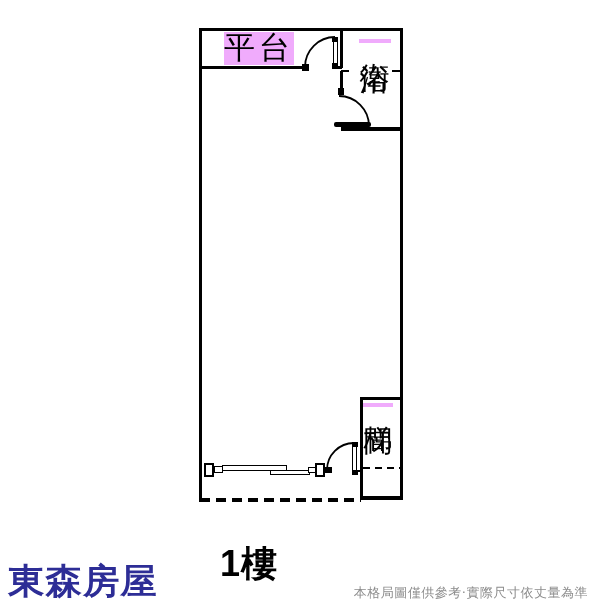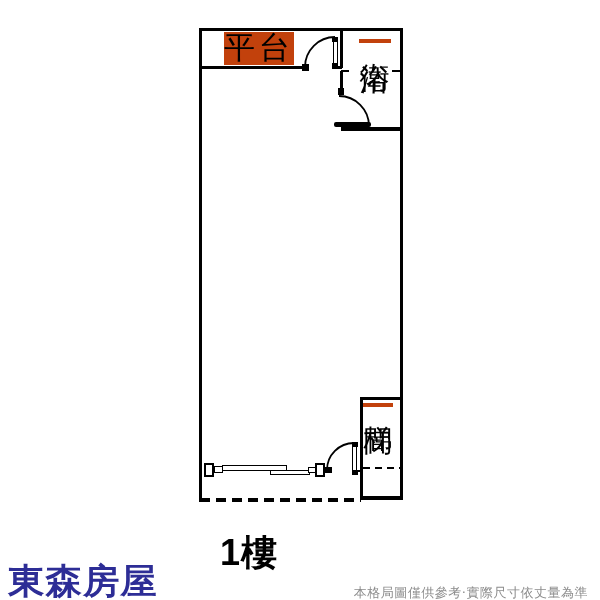--- a/index.html
+++ b/index.html
@@ -11,27 +11,27 @@
   .abs{position:absolute;}
   .wall{position:absolute;background:#000;}
   .sq{position:absolute;background:#000;}
   .leaf{position:absolute;background:#fff;border:1.6px solid #000;box-sizing:border-box;}
   .winpart{position:absolute;background:#fff;border:1.6px solid #000;box-sizing:border-box;}
   .dash-h{position:absolute;background:repeating-linear-gradient(90deg,#000 0 10px,transparent 10px 16px);}
   .dash-h-sm{position:absolute;background:repeating-linear-gradient(90deg,#000 0 7px,transparent 7px 12px);}
   .arcsvg{position:absolute;left:0;top:0;width:600px;height:600px;pointer-events:none;}
   .room-label{
     position:absolute;color:#000;font-size:30px;font-weight:500;
-    white-space:nowrap;background:#c2410c;line-height:1.05;
+    white-space:nowrap;background:#f0abfc;line-height:1.05;
   }
   .room-label.vertical{
     writing-mode:vertical-rl;text-orientation:upright;letter-spacing:2px;
   }
   .floor-title{
-    position:absolute;left:220px;top:529px;font-size:36px;font-weight:bold;color:#000;
+    position:absolute;left:220px;top:540px;font-size:36px;font-weight:bold;color:#000;
     letter-spacing:1px;
   }
   .brand{
     position:absolute;left:8px;top:558px;font-size:35px;font-weight:bold;
     letter-spacing:1px;transform:scaleX(1.04);transform-origin:left;
   }
   .disclaimer{
     position:absolute;right:12px;top:584px;font-size:13px;letter-spacing:0.5px;
   }
 </style>

